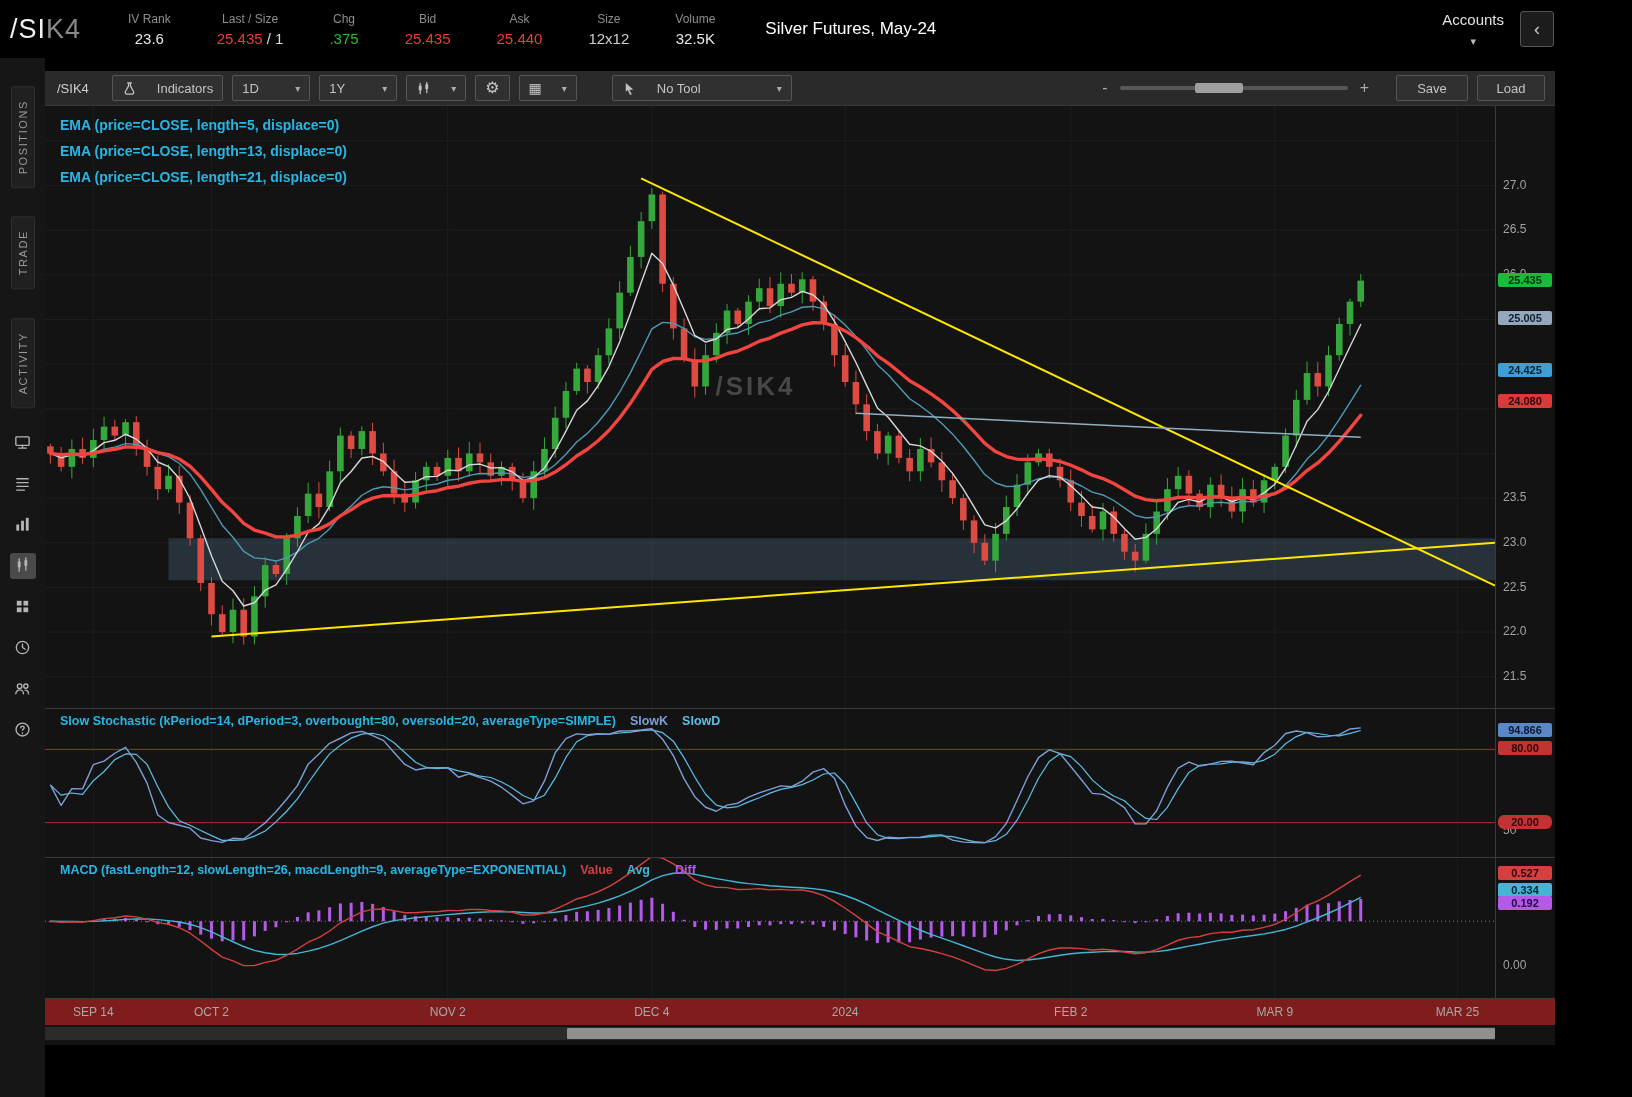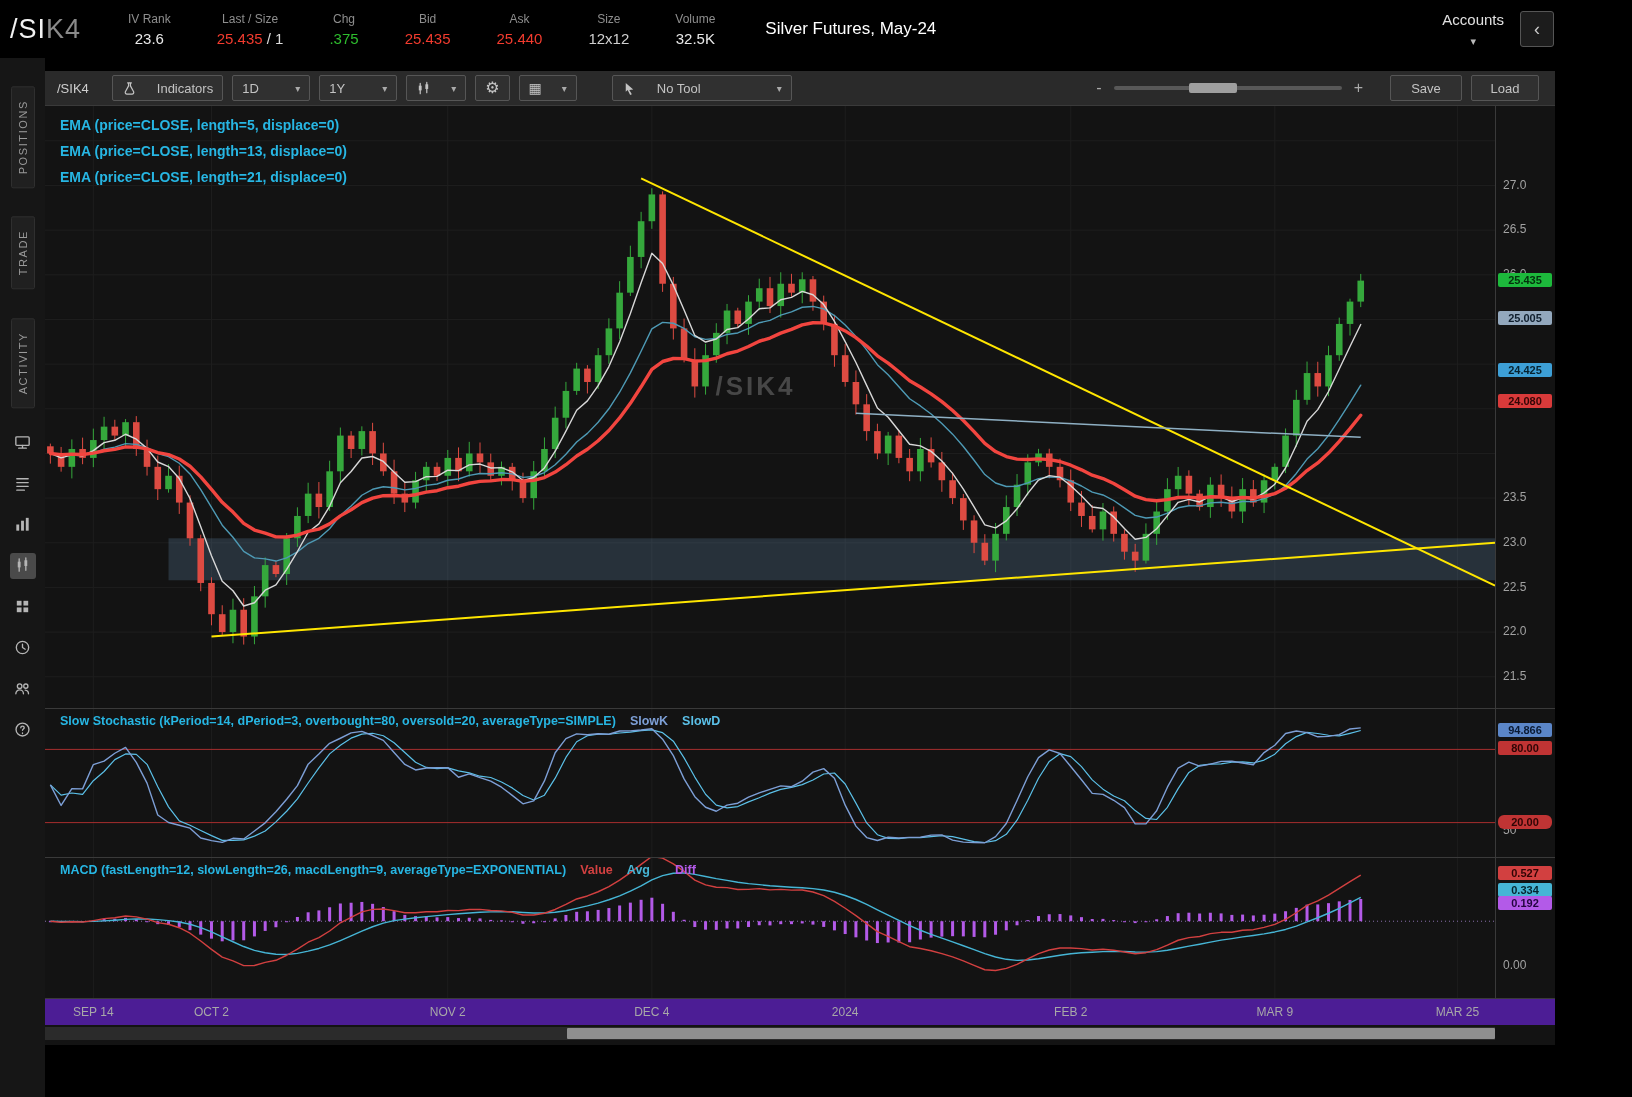--- a/index.html
+++ b/index.html
@@ -48,37 +48,37 @@
   .tb-dd{justify-content:space-between;}
   .tb-dd.w80{width:78px;}
   .gear-glyph{font-size:16px;color:#c3c3c3;line-height:1;}
   .grid-glyph{font-size:14px;color:#c3c3c3;line-height:1;}
   .tb-tool{width:180px;margin-left:26px;}
   .tb-zoom{display:flex;align-items:center;gap:12px;margin-left:auto;margin-right:18px;}
   .zoom-btn{color:#aaa;font-size:16px;cursor:pointer;}
   .zoom-track{width:228px;height:4px;background:#585858;position:relative;border-radius:2px;cursor:pointer;}
   .zoom-thumb{position:absolute;left:33%;top:-3px;width:48px;height:10px;background:#9f9f9f;border-radius:2px;}
   .tb-save{width:72px;justify-content:center;}
-  .tb-load{width:68px;justify-content:center;margin-right:8px;}
+  .tb-load{width:68px;justify-content:center;margin-right:2px;}
 
   
   .chart-wrap{position:relative;width:1510px;background:#131313;border-top:1px solid #3a3a3a;}
   .pane{position:relative;border-bottom:1px solid #3a3a3a;}
   .plot{display:block;}
   .axis{position:absolute;top:0;right:0;width:59px;height:100%;border-left:1px solid #3a3a3a;background:#131313;}
   .axtick{position:absolute;left:7px;font-size:12px;color:#a2a2a2;white-space:nowrap;margin-top:44px;}
   .axbadge{position:absolute;left:2px;right:3px;text-align:center;font-size:11px;font-weight:bold;
        padding:1px 2px;border-radius:2px;white-space:nowrap;}
   .studies{position:absolute;top:6px;left:15px;pointer-events:none;}
   .study-line{color:#27b6e3;font-weight:bold;font-size:14px;line-height:26px;white-space:nowrap;}
   .pane-label-row{position:absolute;top:5px;left:15px;display:flex;gap:14px;align-items:baseline;pointer-events:none;}
   .pane-label{color:#27b6e3;font-weight:bold;font-size:12.5px;white-space:nowrap;}
   .legend-item{font-weight:bold;font-size:12.5px;}
 
-  .time-axis{position:relative;height:26px;background:#4c1d95;}
+  .time-axis{position:relative;height:26px;background:#7f1d1d;}
   .time-label{position:absolute;top:6px;transform:translateX(-50%);font-size:12px;color:#a8a8a8;white-space:nowrap;}
   .scroll-row{height:18px;background:#131313;padding-top:2px;}
   .scrollbar{position:relative;width:1450px;height:13px;background:#2b2b2b;}
   .scroll-thumb{position:absolute;top:1px;height:11px;background:#8f8f8f;border-radius:1px;}
 </style>
 </head>
 <body>
 
 <div class="app">
 

